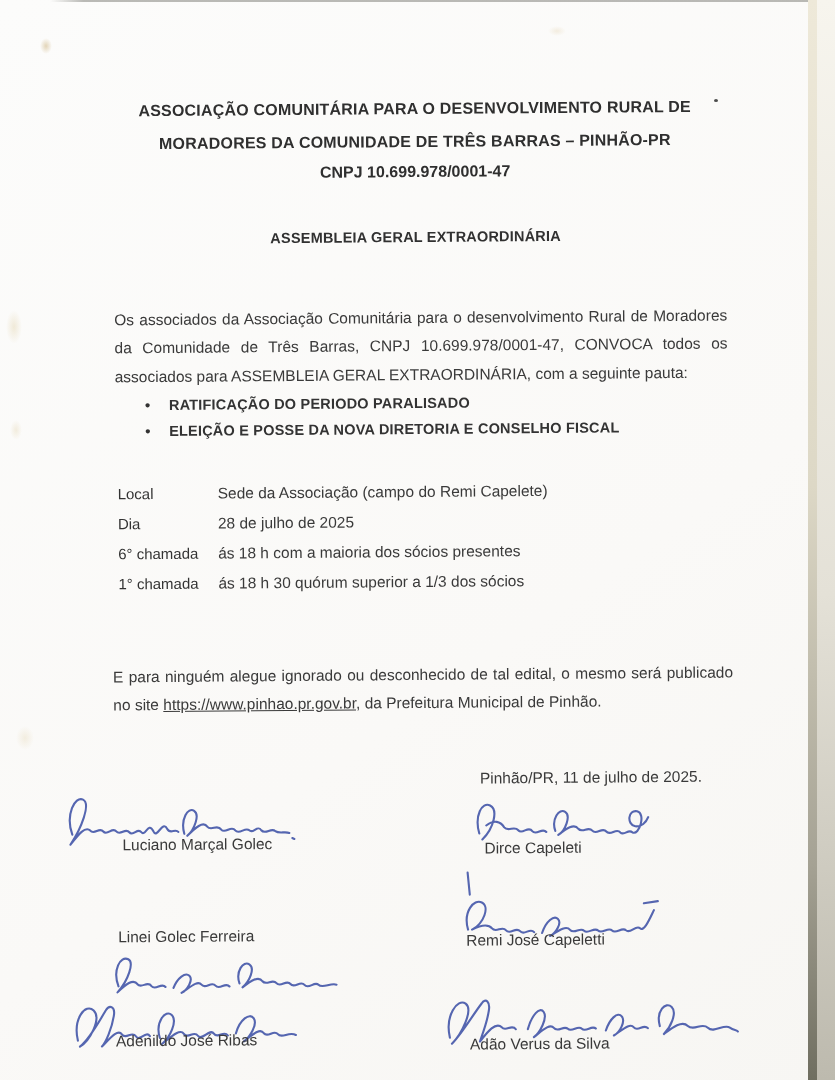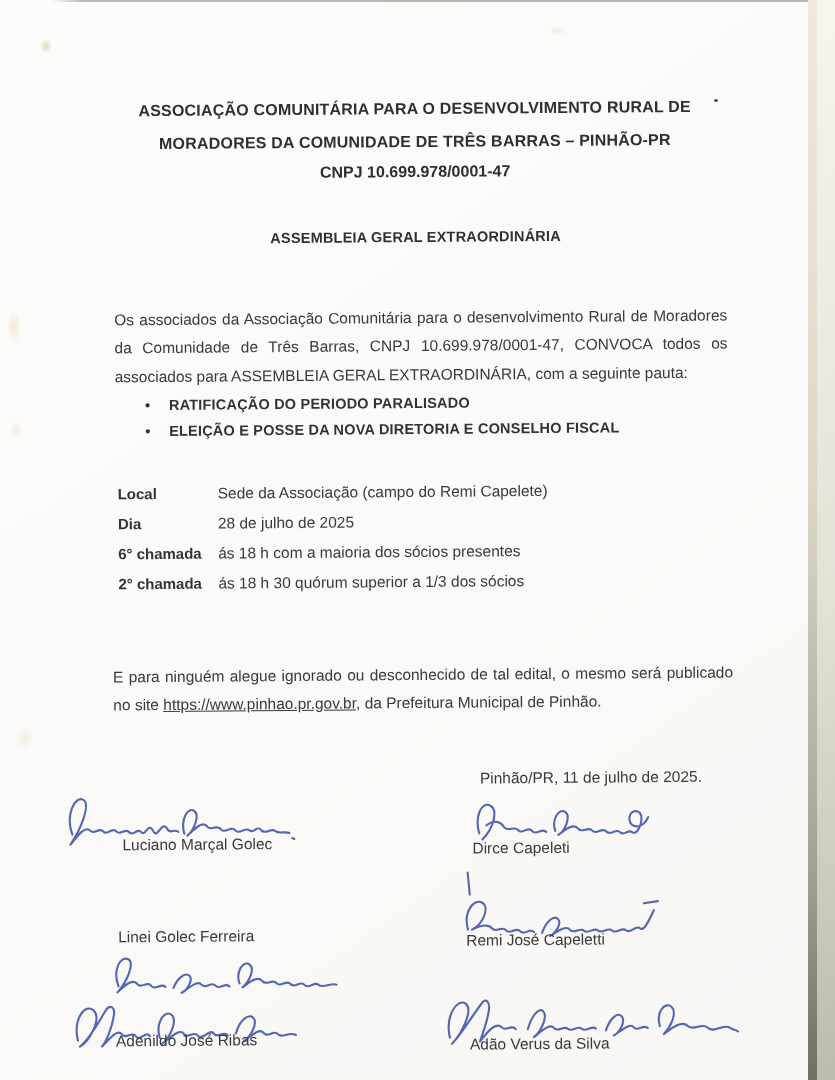--- a/index.html
+++ b/index.html
@@ -42,32 +42,32 @@
     font-size:15.5px;line-height:28.5px;text-align:justify;color:#3a3a3a;}
 
   .agenda{position:absolute;left:146px;top:394px;width:520px;}
   .agenda-item{display:flex;align-items:baseline;margin-bottom:9px;
     font-weight:bold;font-size:14.5px;color:#333;letter-spacing:.2px;}
   .bullet{width:24px;flex:0 0 24px;font-size:15px;}
 
   .details{position:absolute;left:118px;top:482px;width:560px;font-size:15.5px;}
   .detail-row{display:flex;margin-bottom:11px;line-height:19px;}
   .detail-row.gap{margin-top:11px;}
-  .detail-label{flex:0 0 100px;font-weight:bold;font-size:15px;color:#333;}
+  .detail-label{flex:0 0 100px;font-weight:normal;font-size:15px;color:#333;}
   .detail-value{color:#3a3a3a;}
 
   .notice{position:absolute;left:112px;top:645px;width:620px;
     font-size:15.5px;line-height:28px;text-align:justify;color:#3a3a3a;}
   .link{text-decoration:underline;}
 
   .dateline{position:absolute;left:478px;top:770px;font-size:15.5px;color:#3a3a3a;}
 
   .sig-name{position:absolute;font-size:15.5px;color:#3a3a3a;white-space:nowrap;}
   .n-luciano{left:120px;top:834px;}
-  .n-dirce{left:470px;top:840px;}
+  .n-dirce{left:482px;top:840px;}
   .n-linei{left:115px;top:926px;}
   .n-remi{left:463px;top:932px;}
   .n-adenildo{left:112px;top:1030px;}
   .n-adao{left:466px;top:1036px;}
 
   svg.sig{position:absolute;overflow:visible;}
   svg.sig path{fill:none;stroke:var(--ink,#3e51a6);stroke-width:2.1;
     stroke-linecap:round;stroke-linejoin:round;opacity:.88;}
   .g-luciano{left:62px;top:790px;}
   .g-dirce{left:468px;top:796px;}
@@ -121,21 +121,21 @@
       </div>
       <div class="detail-row">
         <span class="detail-label">Dia</span>
         <span class="detail-value">28 de julho de 2025</span>
       </div>
       <div class="detail-row">
         <span class="detail-label">6° chamada</span>
         <span class="detail-value">ás 18 h com a maioria dos sócios presentes</span>
       </div>
       <div class="detail-row gap">
-        <span class="detail-label">2° chamada</span>
+        <span class="detail-label">1° chamada</span>
         <span class="detail-value">ás 18 h 30 quórum superior a 1/3 dos sócios</span>
       </div>
     </div>
 
     <p class="notice"><span>E para ninguém alegue ignorado ou desconhecido de tal edital, o mesmo será publicado no site </span><span class="link">https://www.pinhao.pr.gov.br</span><span>, da Prefeitura Municipal de Pinhão.</span></p>
 
     <div class="dateline">Pinhão/PR, 11 de julho de 2025.</div>
 
     <svg class="sig g-luciano" width="232" height="60" viewBox="0 0 232 60">
       <path d="M8,42 C1,22 11,3 19,7 C27,11 17,36 6,52 C14,42 21,33 26,38 C30,43 35,34 39,39 C43,44 48,34 52,39 C56,44 61,35 65,40 C69,45 73,35 77,40 C81,45 84,29 89,39 C93,48 98,27 103,37 C106,43 111,36 114,40 M120,42 C116,27 124,15 130,19 C136,23 130,38 123,44 C131,36 139,29 143,35 C147,40 153,32 157,38 C161,43 167,33 171,39 C175,44 181,35 185,39 C189,43 193,33 197,39 C201,44 207,36 211,40 C215,43 221,40 225,42 M228,47 L230,48"></path>

